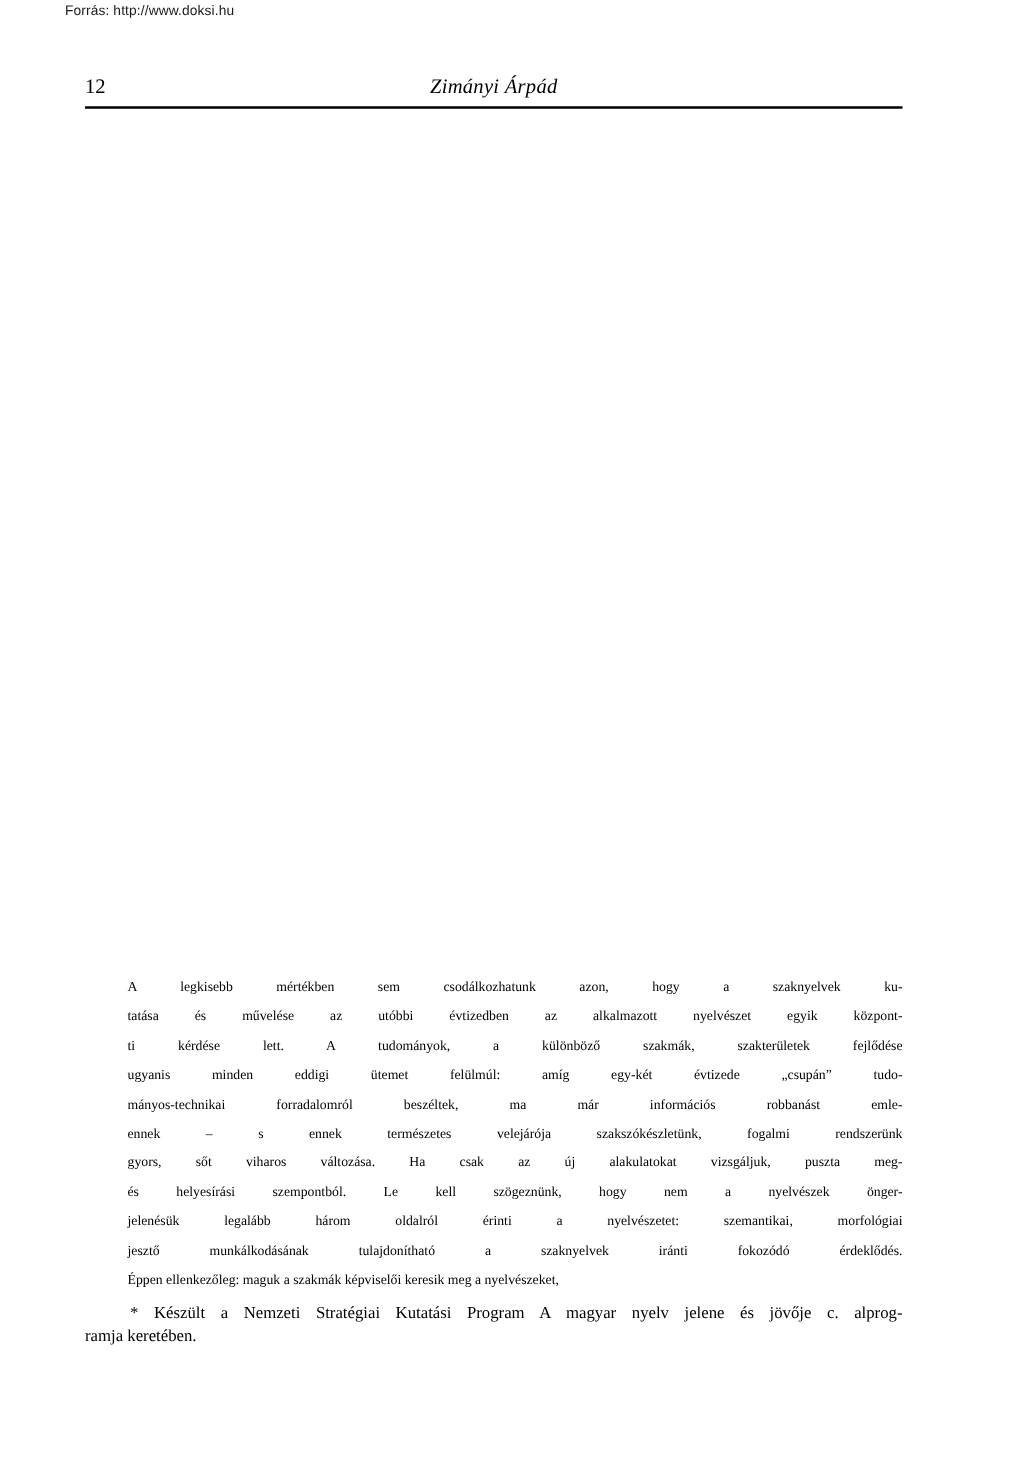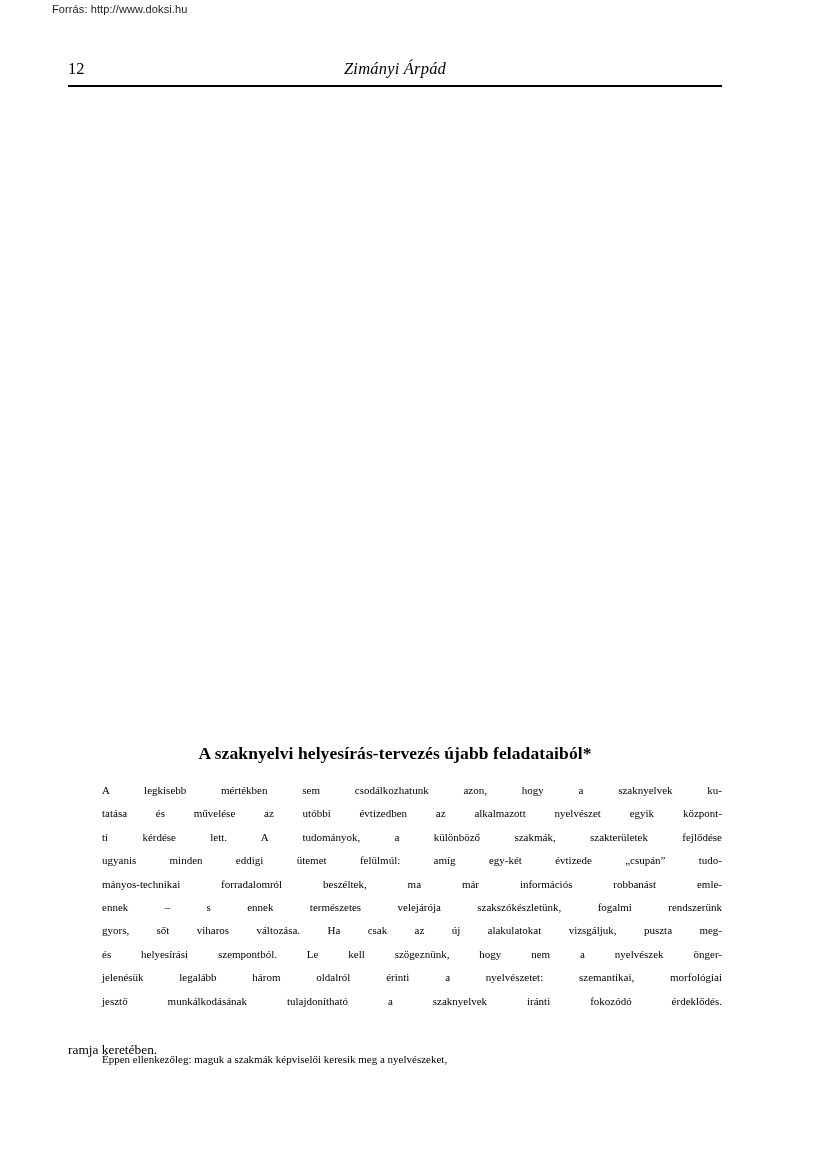--- a/index.html
+++ b/index.html
@@ -111,21 +111,20 @@
   .justified-line {
     display: block;
     text-align: justify;
     text-align-last: justify;
     white-space: pre-wrap;
   }
   .justified-line.first { text-indent: 34px; }
   .justified-line.last {
     text-align: left;
     text-align-last: left;
-    margin-top: 35px;
   }
 
   
   .footnote-block {
     position: absolute;
     left: 0;
     top: 1040px;
     width: 654px;
   }
   .footnote-par {
@@ -154,37 +153,37 @@
 
 <div class="page">
 
   <div class="running-head">
     <span class="folio">12</span>
     <span class="running-title">Zimányi Árpád</span>
   </div>
 
   <div class="head-rule"></div>
 
-  <h1 class="article-title">A szaknyelvi helyesírás-tervezés újabb feladataiból*</h1>
 
   <div class="body-block">
     <p class="body-par">
       <span class="justified-line first">A legkisebb mértékben sem csodálkozhatunk azon, hogy a szaknyelvek ku-</span>
       <span class="justified-line">tatása és művelése az utóbbi évtizedben az alkalmazott nyelvészet egyik központ-</span>
       <span class="justified-line">ti kérdése lett. A tudományok, a különböző szakmák, szakterületek fejlődése</span>
       <span class="justified-line">ugyanis minden eddigi ütemet felülmúl: amíg egy-két évtizede „csupán” tudo-</span>
       <span class="justified-line">mányos-technikai forradalomról beszéltek, ma már információs robbanást emle-</span>
       <span class="justified-line">ennek – s ennek természetes velejárója szakszókészletünk, fogalmi rendszerünk</span>
       <span class="justified-line">gyors, sőt viharos változása. Ha csak az új alakulatokat vizsgáljuk, puszta meg-</span>
       <span class="justified-line">és helyesírási szempontból. Le kell szögeznünk, hogy nem a nyelvészek önger-</span>
       <span class="justified-line">jelenésük legalább három oldalról érinti a nyelvészetet: szemantikai, morfológiai</span>
       <span class="justified-line">jesztő munkálkodásának tulajdonítható a szaknyelvek iránti fokozódó érdeklődés.</span>
       <span class="justified-line last">Éppen ellenkezőleg: maguk a szakmák képviselői keresik meg a nyelvészeket,</span>
     </p>
   </div>
 
   <div class="footnote-block">
     <p class="footnote-par">
+      <span class="footnote-line first">* Készült a Nemzeti Stratégiai Kutatási Program A magyar nyelv jelene és jövője c. alprog-</span>
       <span class="footnote-line last">ramja keretében.</span>
     </p>
   </div>
 
 </div>
 
 </body></html>

